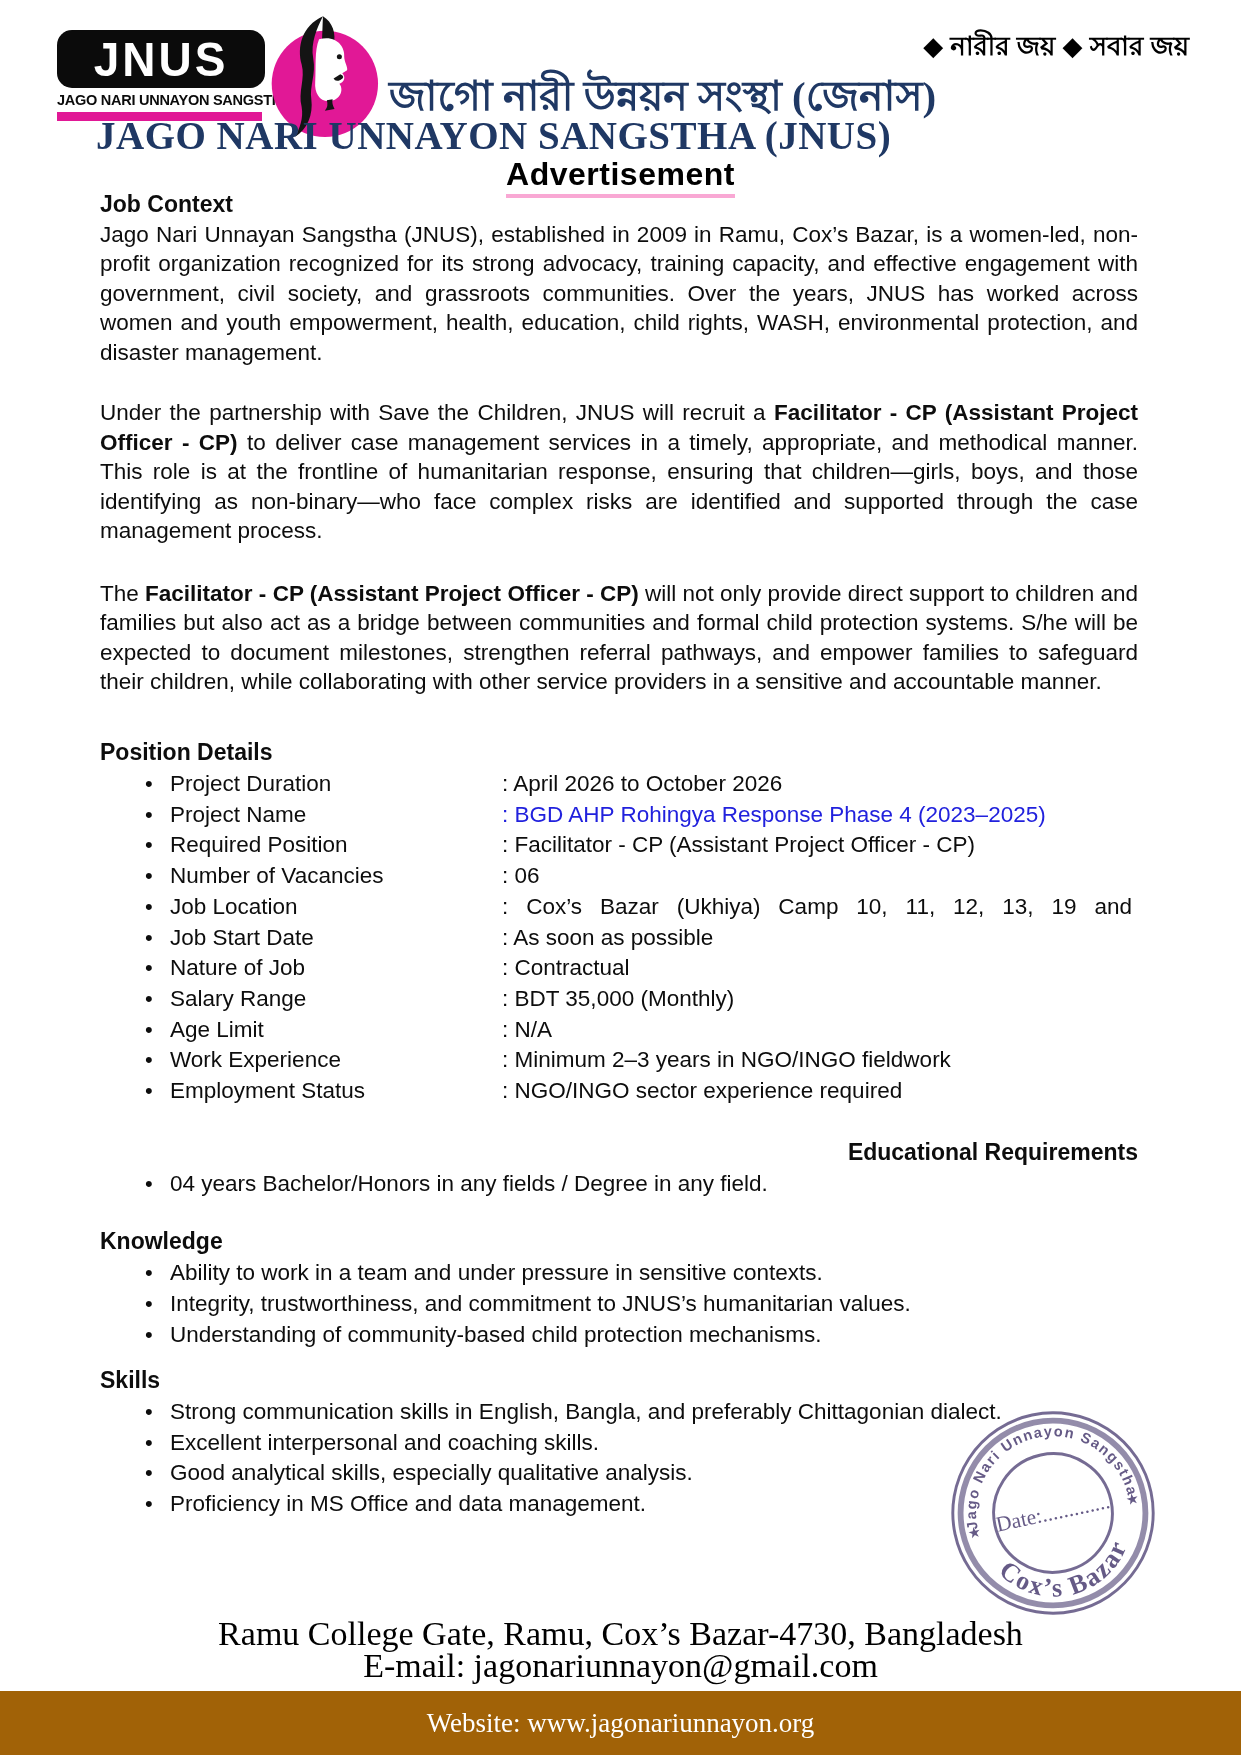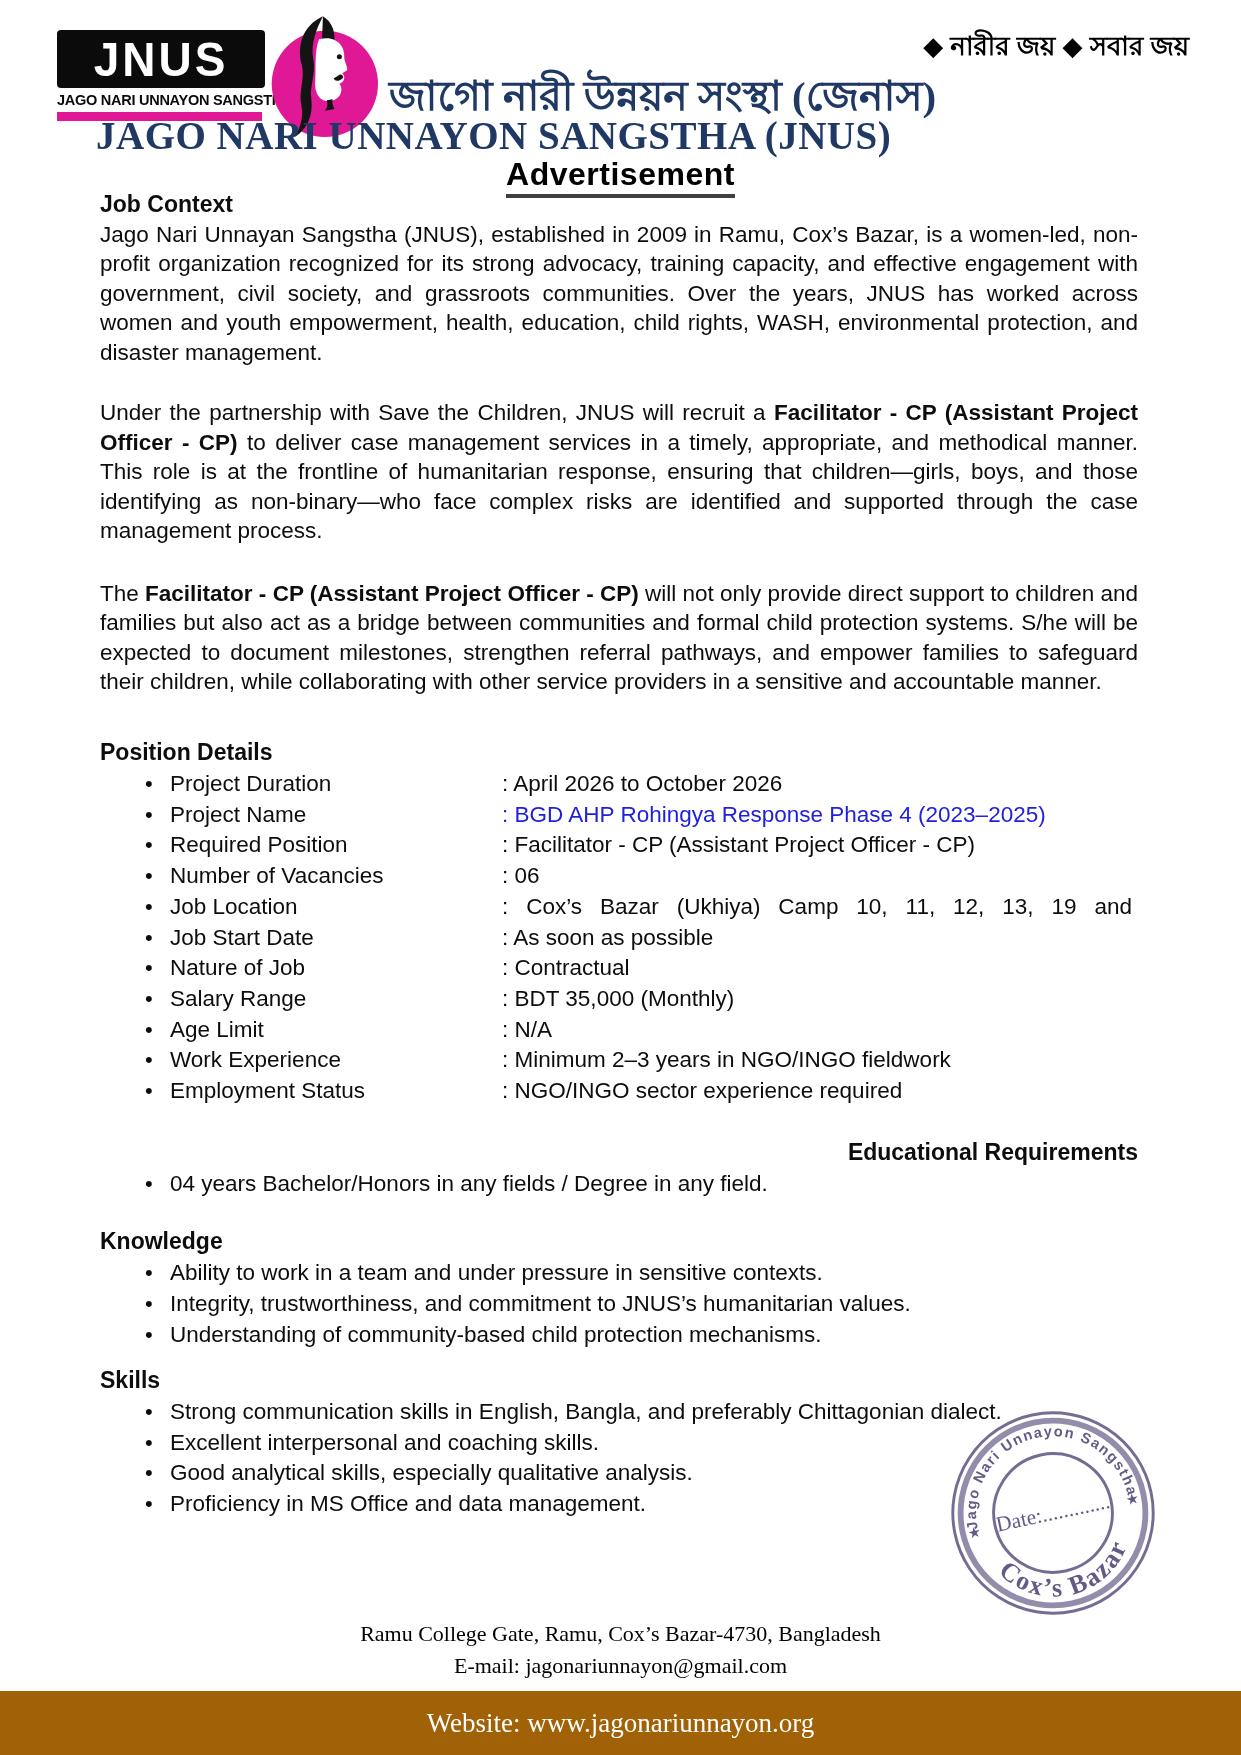--- a/index.html
+++ b/index.html
@@ -5,21 +5,21 @@
   html,body { margin:0; padding:0; background:#777; }
   .page {
     position:relative; width:1241px; height:1755px; margin:0 auto;
     background:#ffffff; overflow:hidden;
     font-family:"Liberation Sans","DejaVu Sans",sans-serif; color:#0d0d0d;
   }
 
   
   .logo-block { position:absolute; left:57px; top:30px; width:208px; }
   .logo-box {
-    background:#0b0b0b; border-radius:4px; height:58px; display:flex;
+    background:#0b0b0b; border-radius:15px; height:58px; display:flex;
     align-items:center; justify-content:center;
   }
   .logo-box .acronym {
     color:#ffffff; font-weight:bold; font-size:46px; letter-spacing:3px;
     transform:scaleY(1.05); line-height:1;
   }
   .logo-orgline {
     margin-top:3px; font-weight:bold; font-size:15px; letter-spacing:-0.3px;
     white-space:nowrap; transform:scaleX(0.97); transform-origin:left; color:#0b0b0b;
   }
@@ -39,21 +39,21 @@
   }
   .title-en {
     position:absolute; top:113px; left:0; width:100%; box-sizing:border-box;
     padding-left:96px; color:#1f3864; font-weight:bold;
     font-size:39px; letter-spacing:0.5px;
     font-family:"Liberation Serif","DejaVu Serif",serif;
   }
   .advert-wrap { position:absolute; top:156px; left:0; width:100%; text-align:center; }
   .advert {
     display:inline-block; font-size:32px; font-weight:bold; color:#000;
-    border-bottom:4px solid #404040; padding-bottom:1px; letter-spacing:0.5px;
+    border-bottom:4px solid #f9a8d4; padding-bottom:1px; letter-spacing:0.5px;
   }
 
   
   .body { position:absolute; top:190px; left:100px; width:1038px; font-size:22.5px; line-height:29.5px; }
   .sec-h { font-size:23px; font-weight:bold; margin:0; line-height:29.5px; }
   .para { margin:0; text-align:justify; }
   .para.gap { margin-top:31px; }
   .para b { font-weight:bold; }
 
   .h-position { margin-top:41px; }
@@ -68,21 +68,21 @@
   }
   .pd-label { display:inline-block; width:332px; vertical-align:top; }
   .pd-value { display:inline-block; width:calc(100% - 338px); vertical-align:top; }
   .pd-value.blue { color:#2121dd; }
   .pd-value.justify-last { text-align:justify; text-align-last:justify; }
   .pd-cont { display:block; }
 
   
   .footer-contact {
     position:absolute; top:1618px; left:0; width:100%; text-align:center;
-    font-family:"Liberation Serif","DejaVu Serif",serif; font-size:22px; line-height:32px; color:#000;
+    font-family:"Liberation Serif","DejaVu Serif",serif; font-size:34px; line-height:32px; color:#000;
   }
   .footer-bar {
     position:absolute; left:0; right:0; bottom:0; height:64px; background:#a16207;
     display:flex; align-items:center; justify-content:center;
   }
   .footer-bar .site {
     color:#ffffff; font-family:"Liberation Serif","DejaVu Serif",serif; font-size:27px;
   }
 
   

